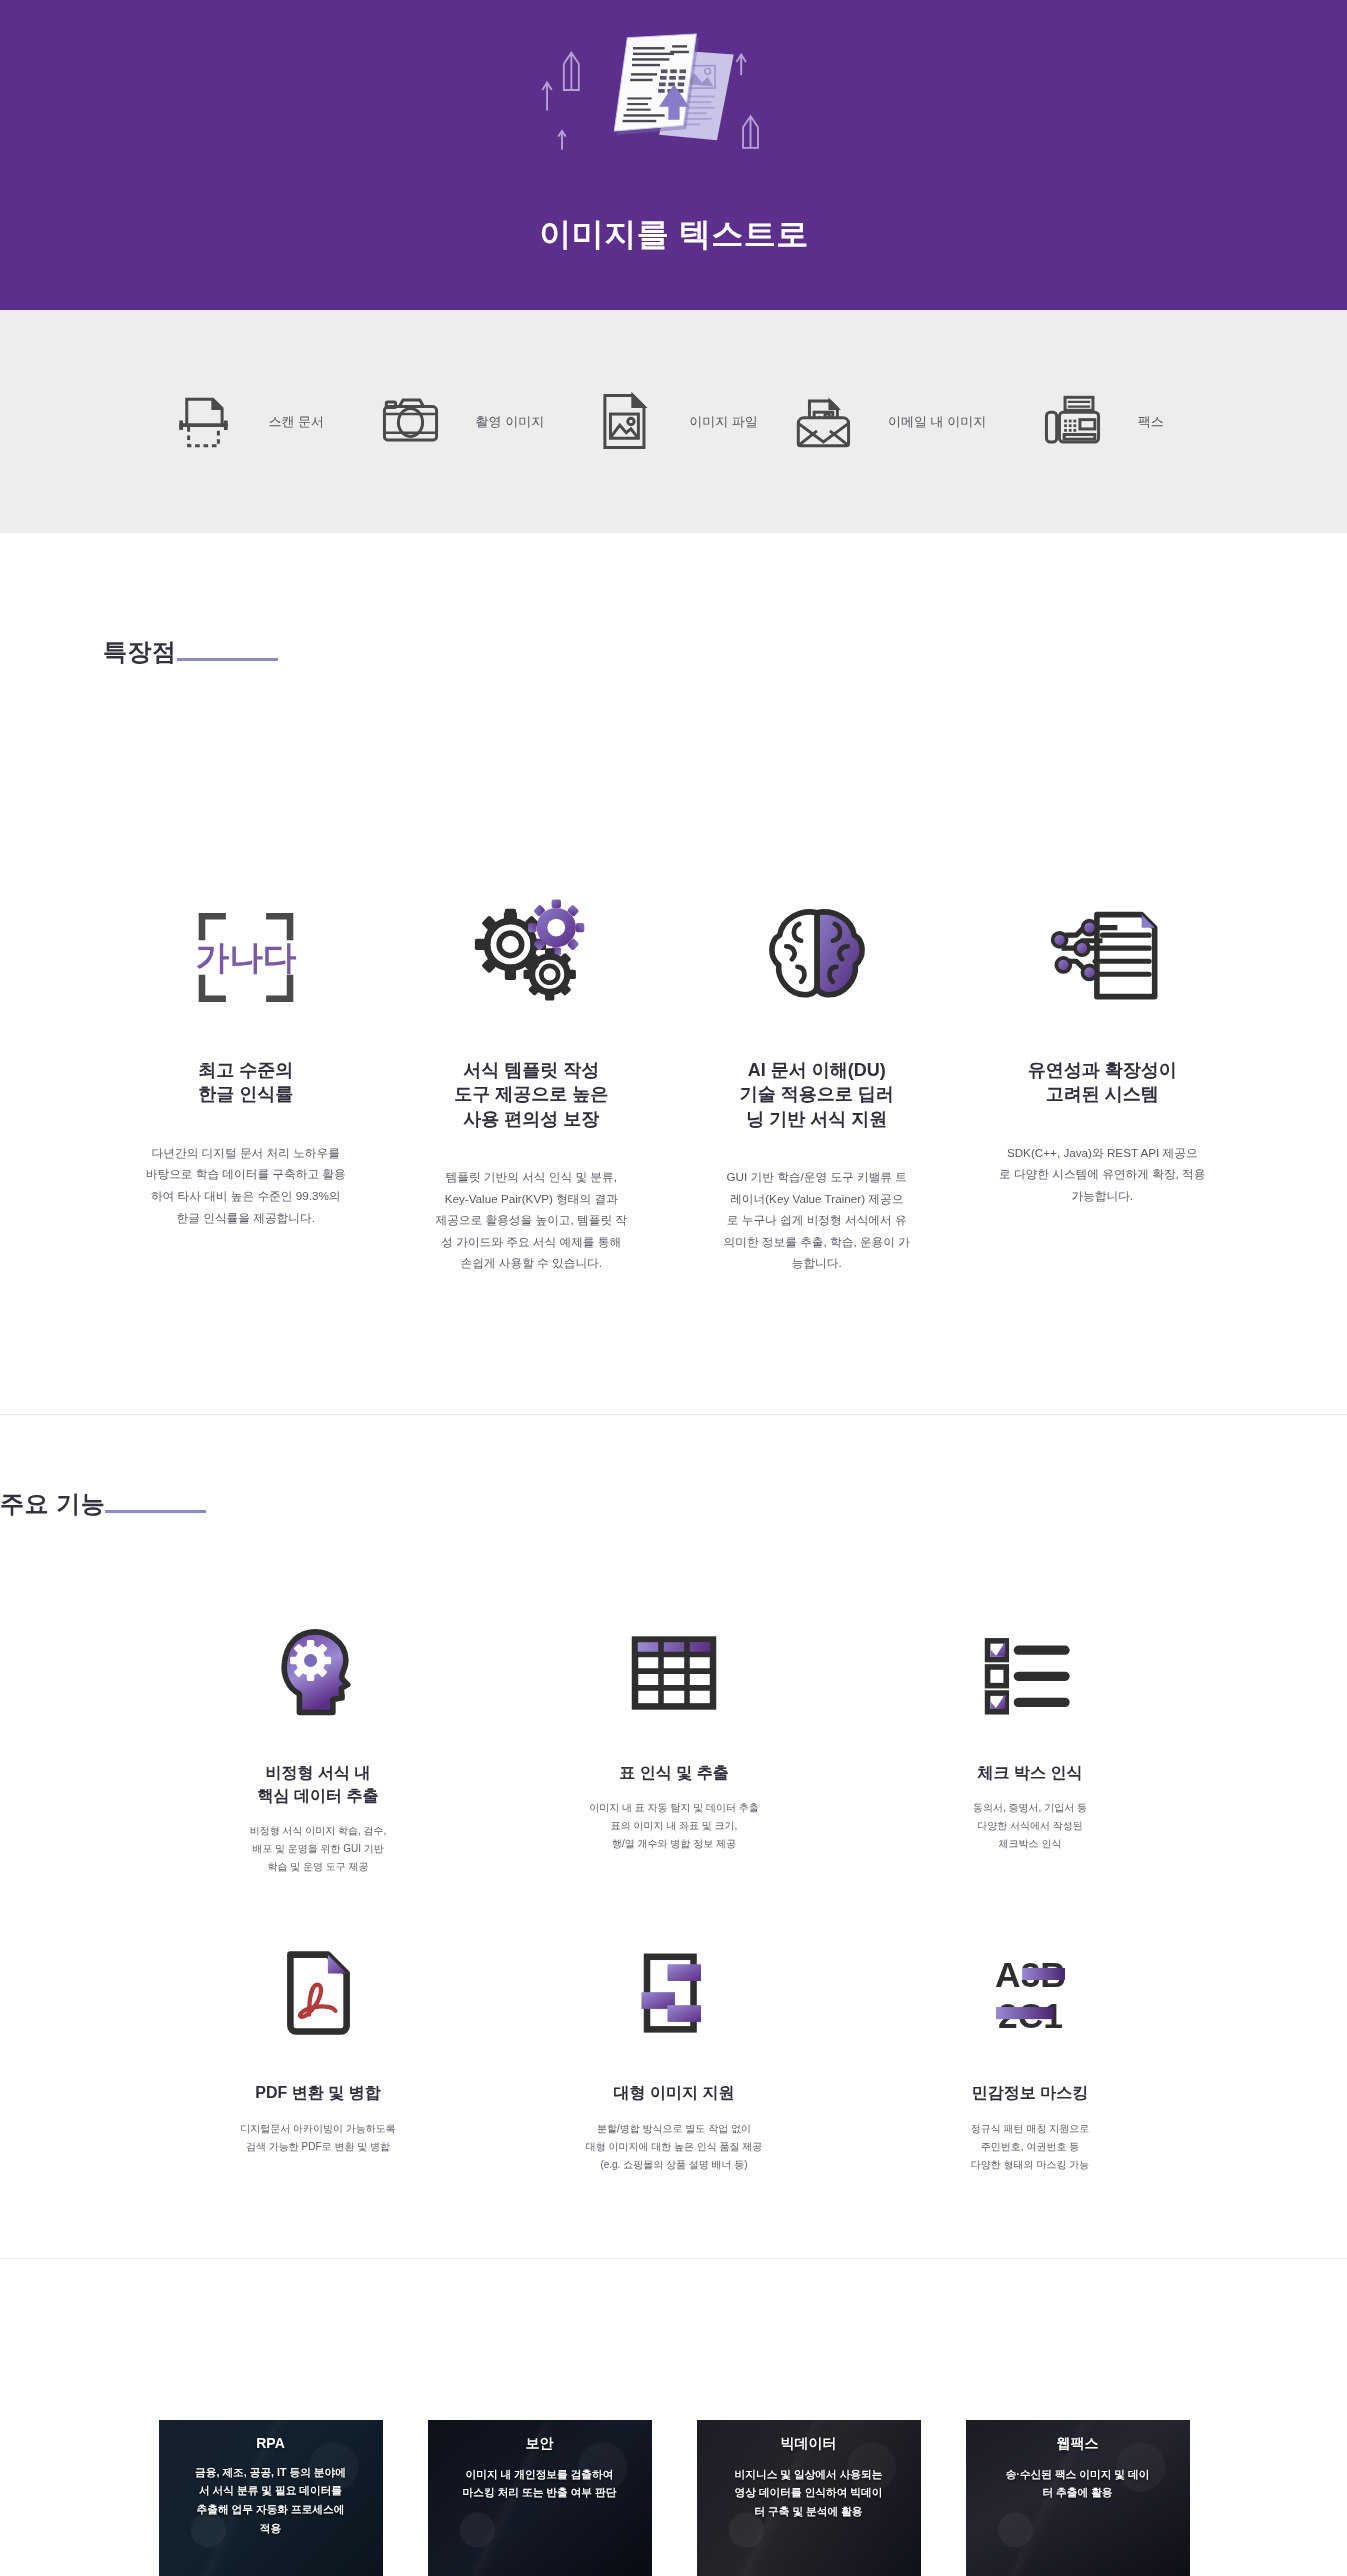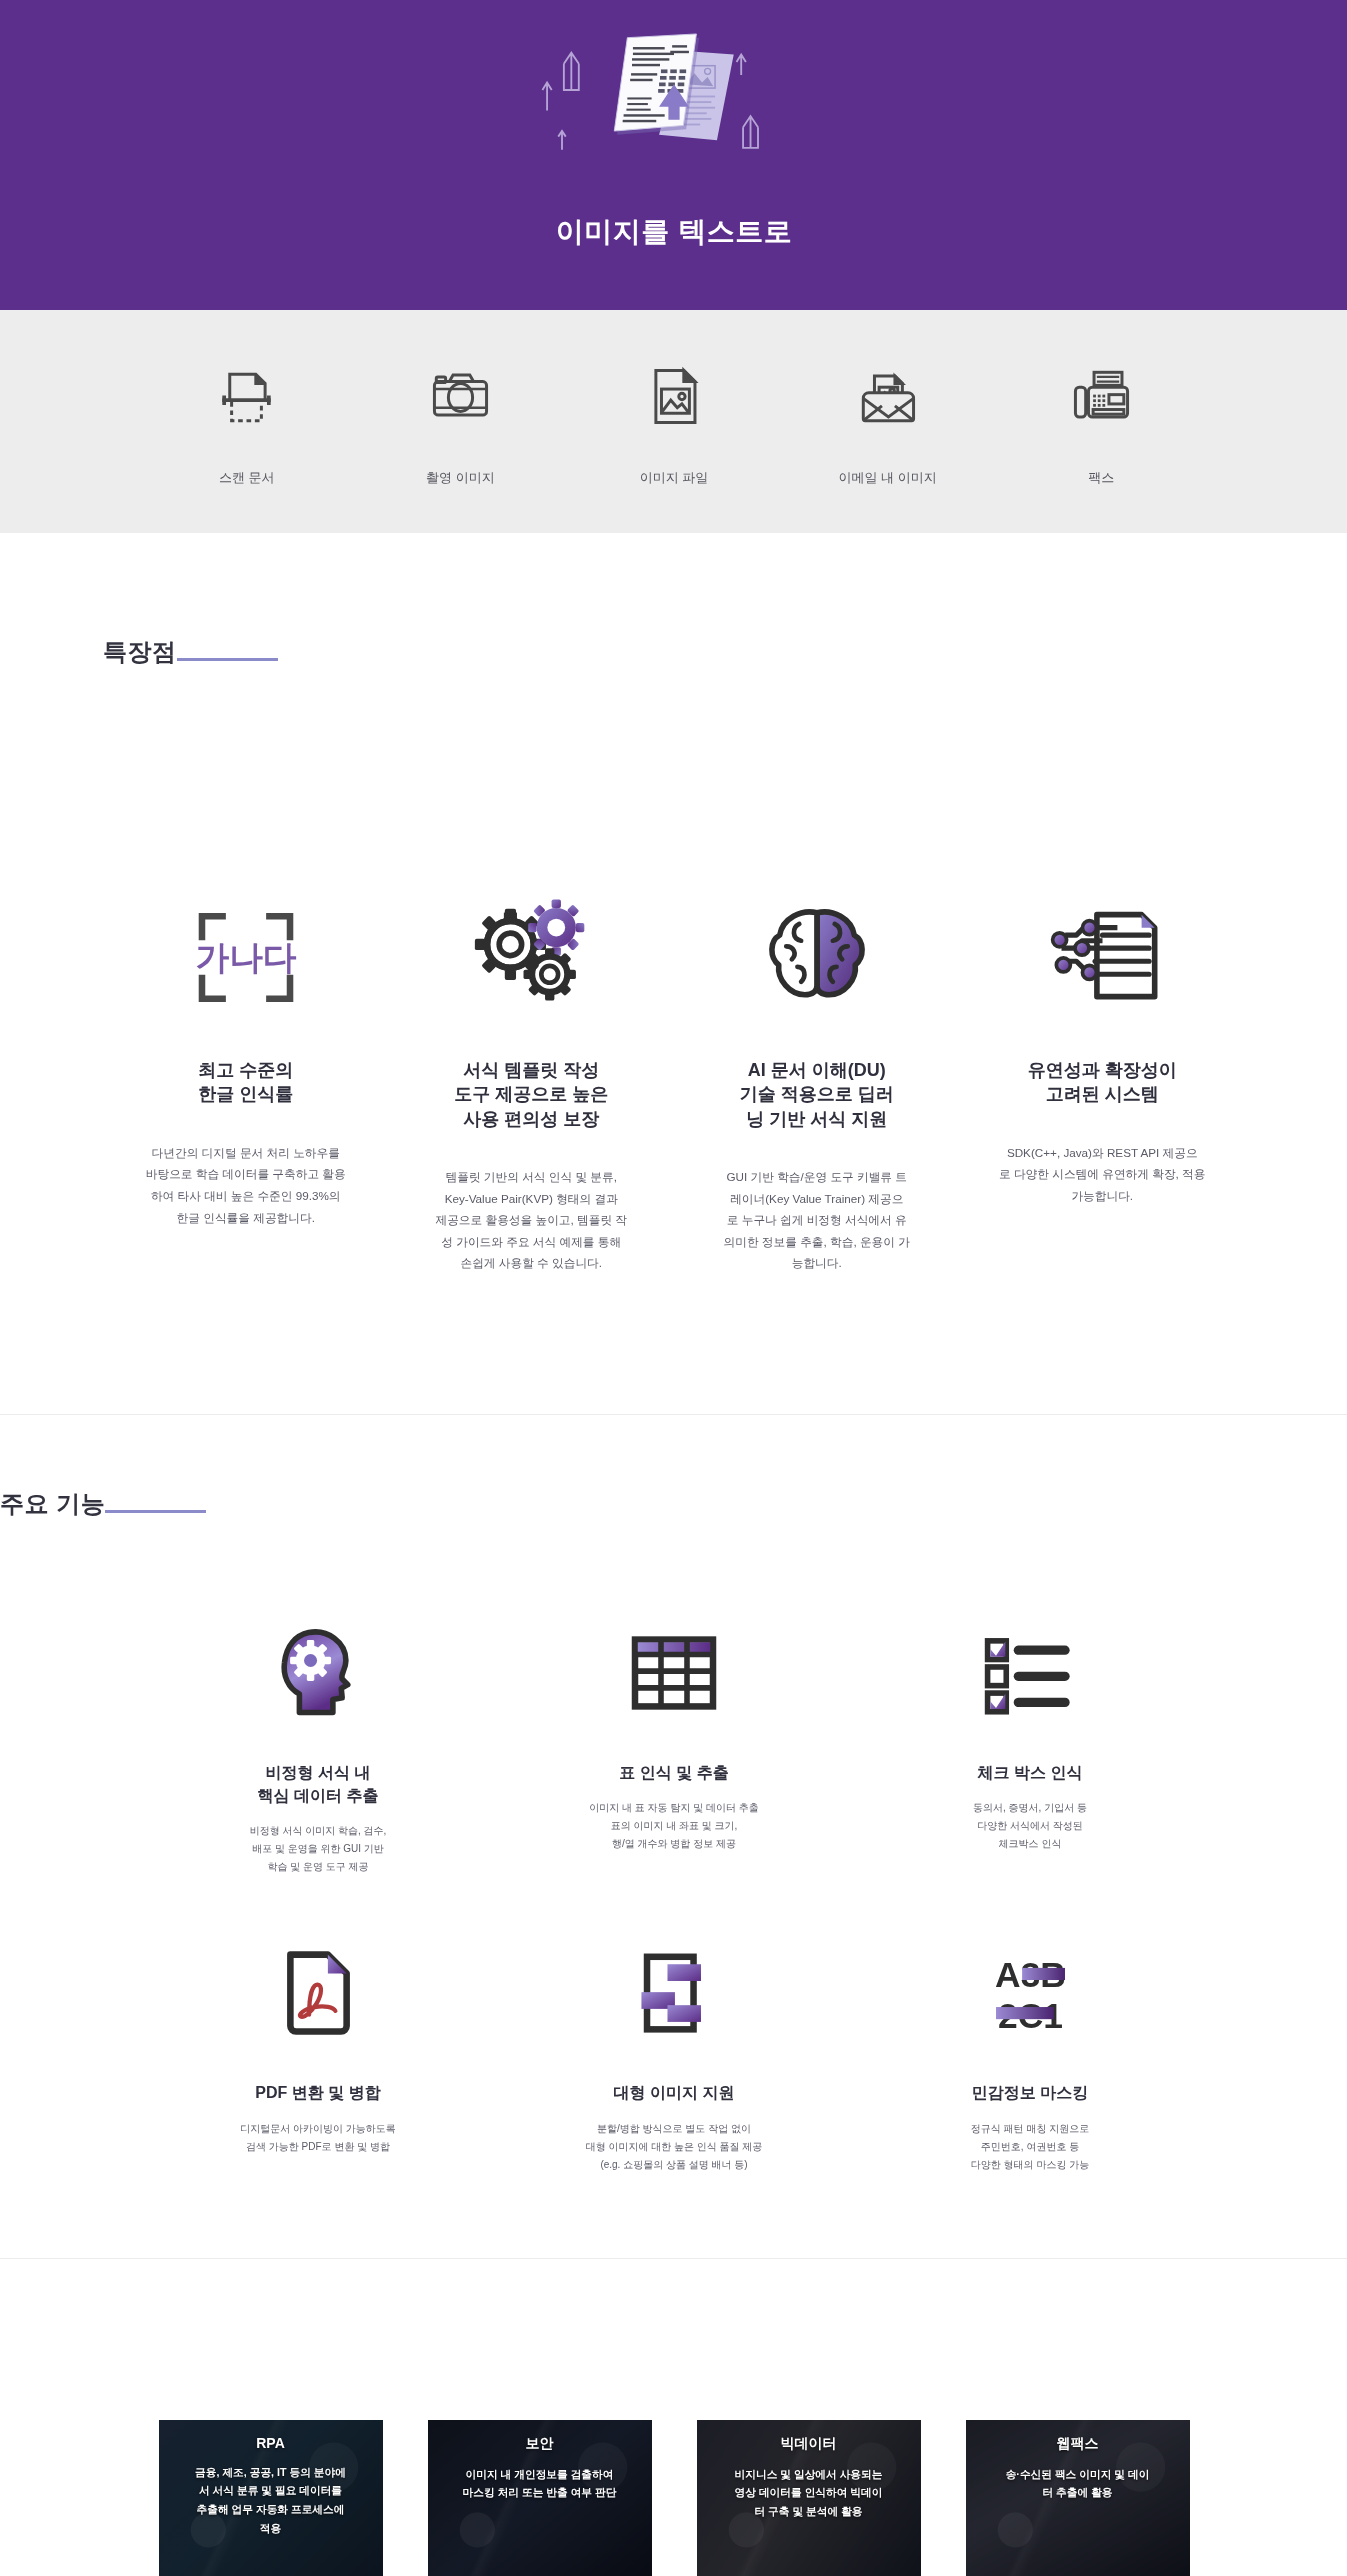--- a/index.html
+++ b/index.html
@@ -21,40 +21,40 @@
     height: 310px;
     position: relative;
     display: flex;
     flex-direction: column;
     align-items: center;
     justify-content: flex-start;
   }
   .hero-art { margin-top: 17px; height: 187px; width: 280px; position: relative; }
   .hero-title {
     color: #ffffff;
-    font-size: 28px;
+    font-size: 32px;
     font-weight: bold;
     letter-spacing: 0.5px;
     margin-top: 9.3px;
   }
 
   
   .source-strip {
     background: #ededed;
     height: 223px;
     display: flex;
     align-items: center;
     justify-content: center;
     gap: 0;
     padding: 0 140px;
   }
   .source-item {
     flex: 1;
     display: flex;
-    flex-direction: column;
+    flex-direction: row;
     align-items: center;
     justify-content: center;
     gap: 32px;
   }
   .source-icon { height: 80px; display: flex; align-items: center; justify-content: center; }
   .source-label {
     font-size: 13px;
     color: #55555f;
     font-weight: 500;
     white-space: nowrap;

